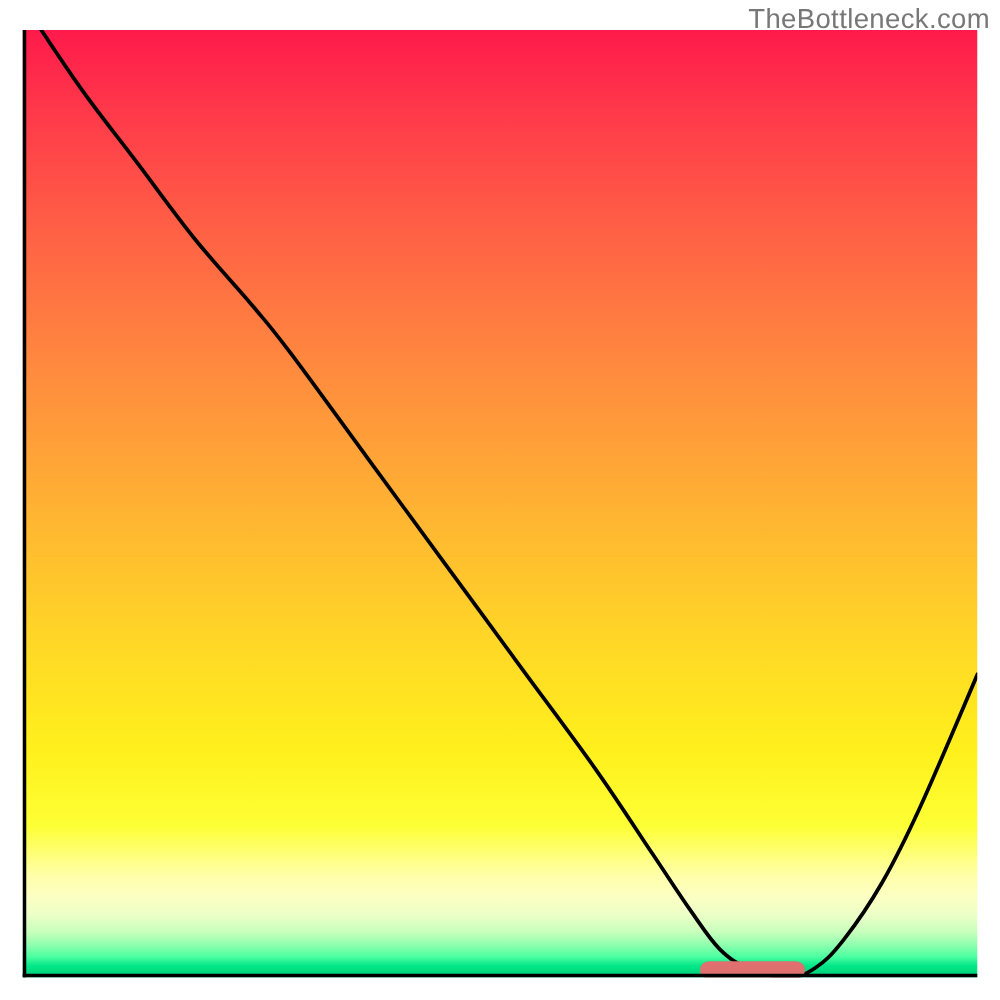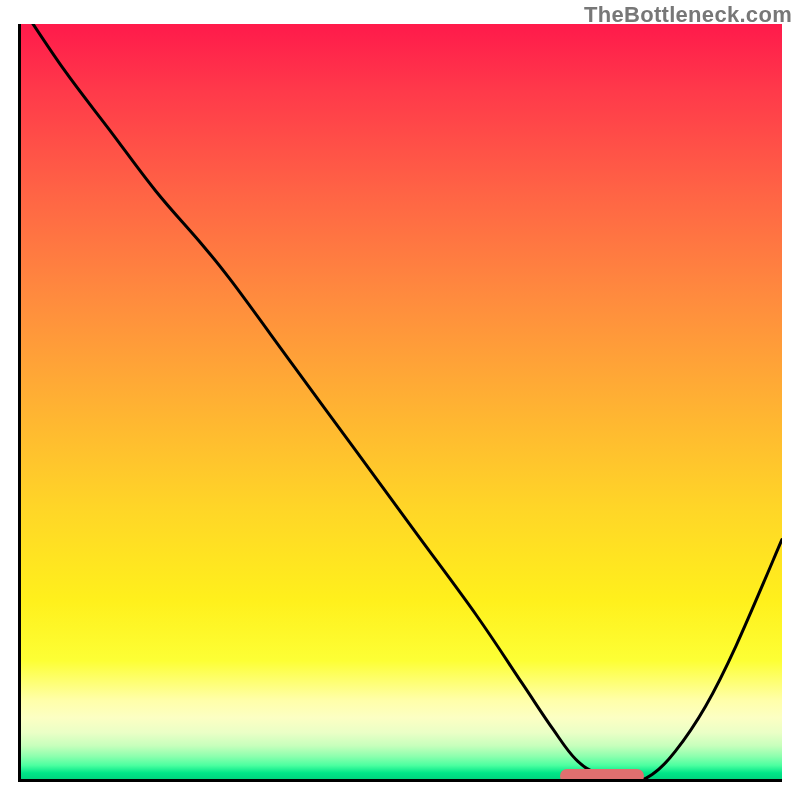--- a/index.html
+++ b/index.html
@@ -14,21 +14,21 @@
   .stage {
     position: relative;
     width: 800px;
     height: 800px;
   }
   .watermark {
     position: absolute;
     top: 2px;
     right: 8px;
     font-size: 22px;
-    font-weight: bold;
+    font-weight: normal;
     color: #777;
     letter-spacing: 0.3px;
     z-index: 20;
   }
   .plot-area {
     position: absolute;
     left: 18px;
     top: 24px;
     width: 764px;
     height: 758px;

